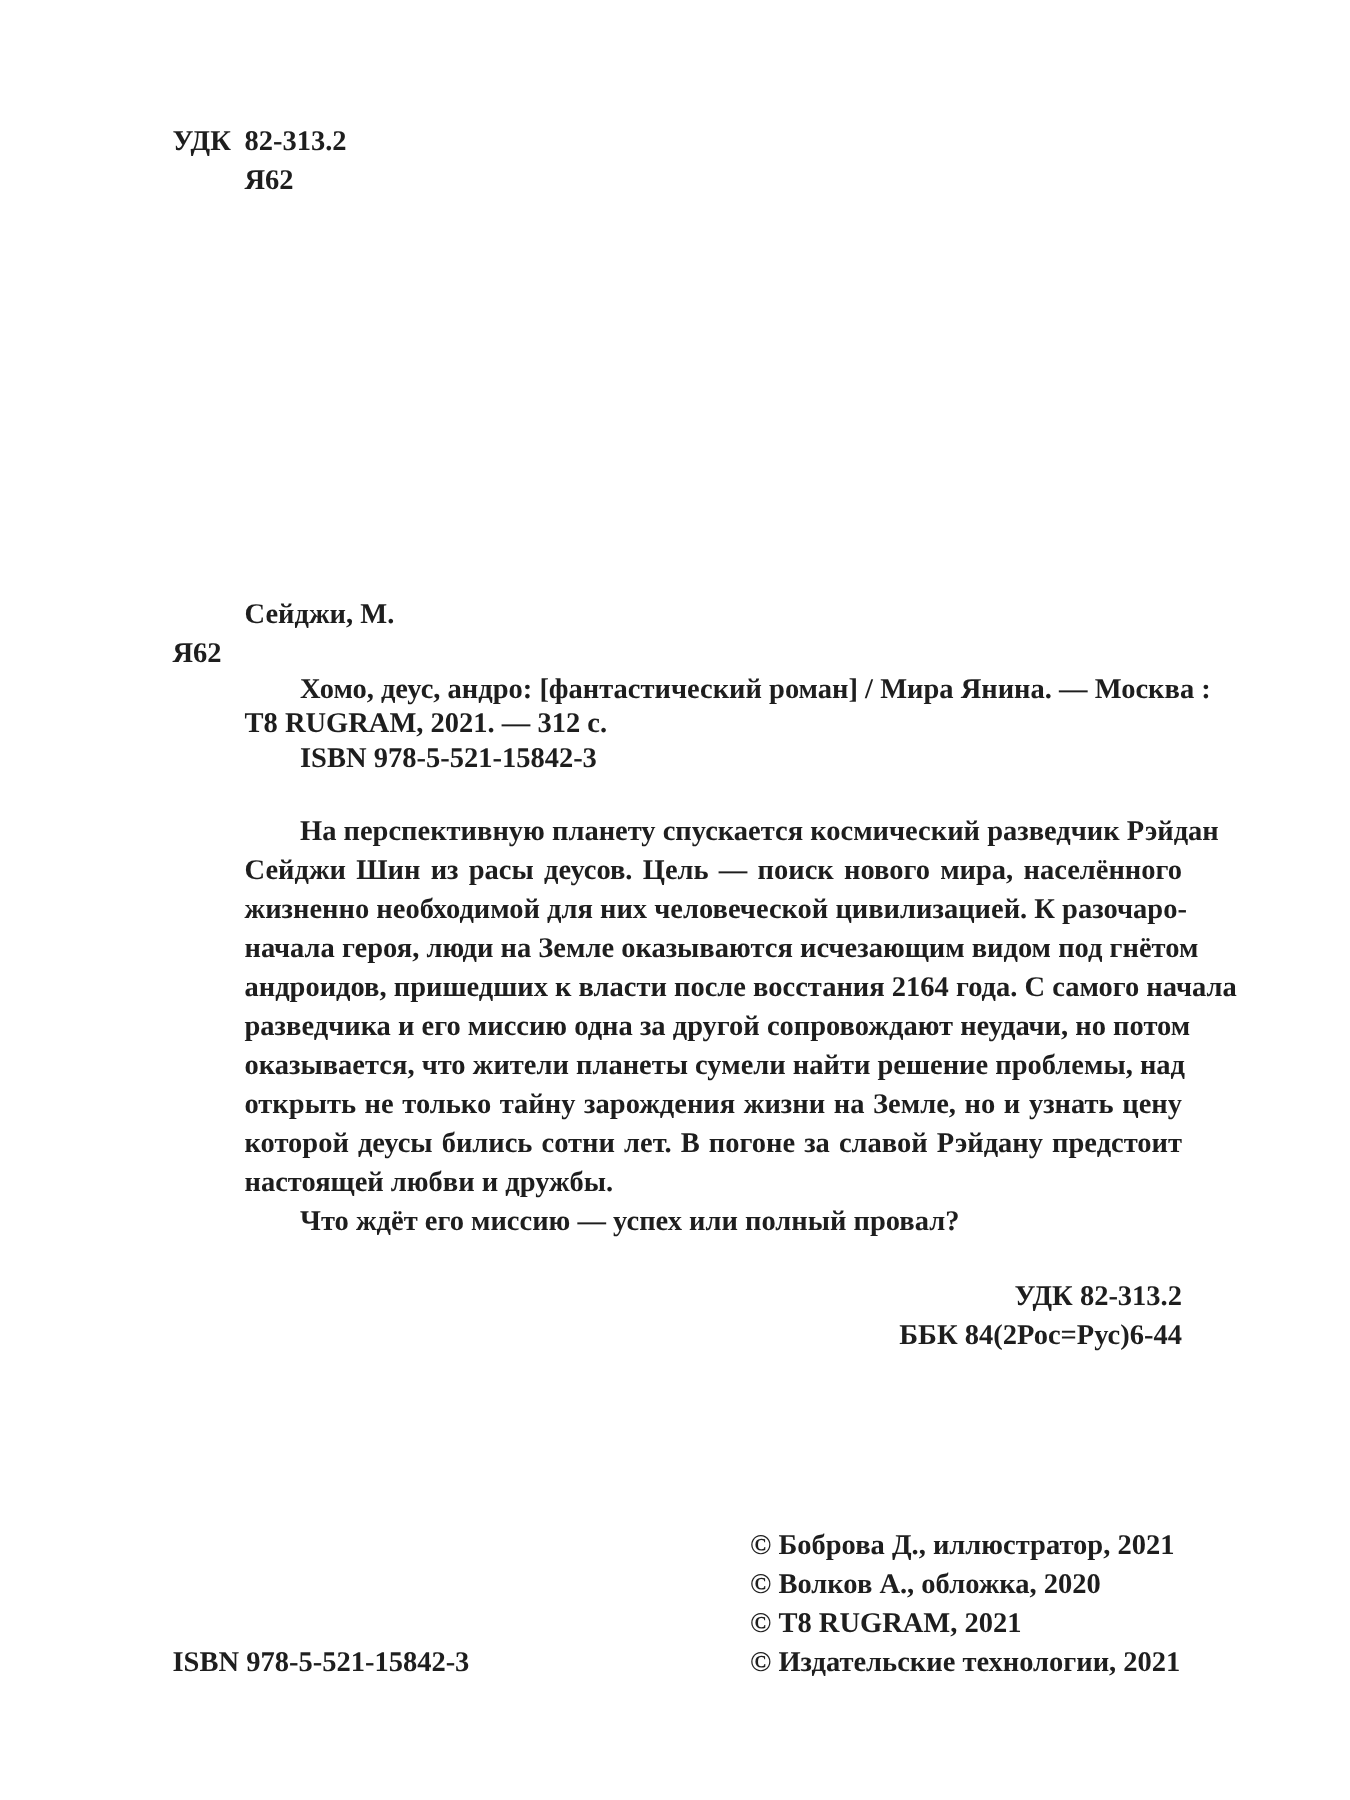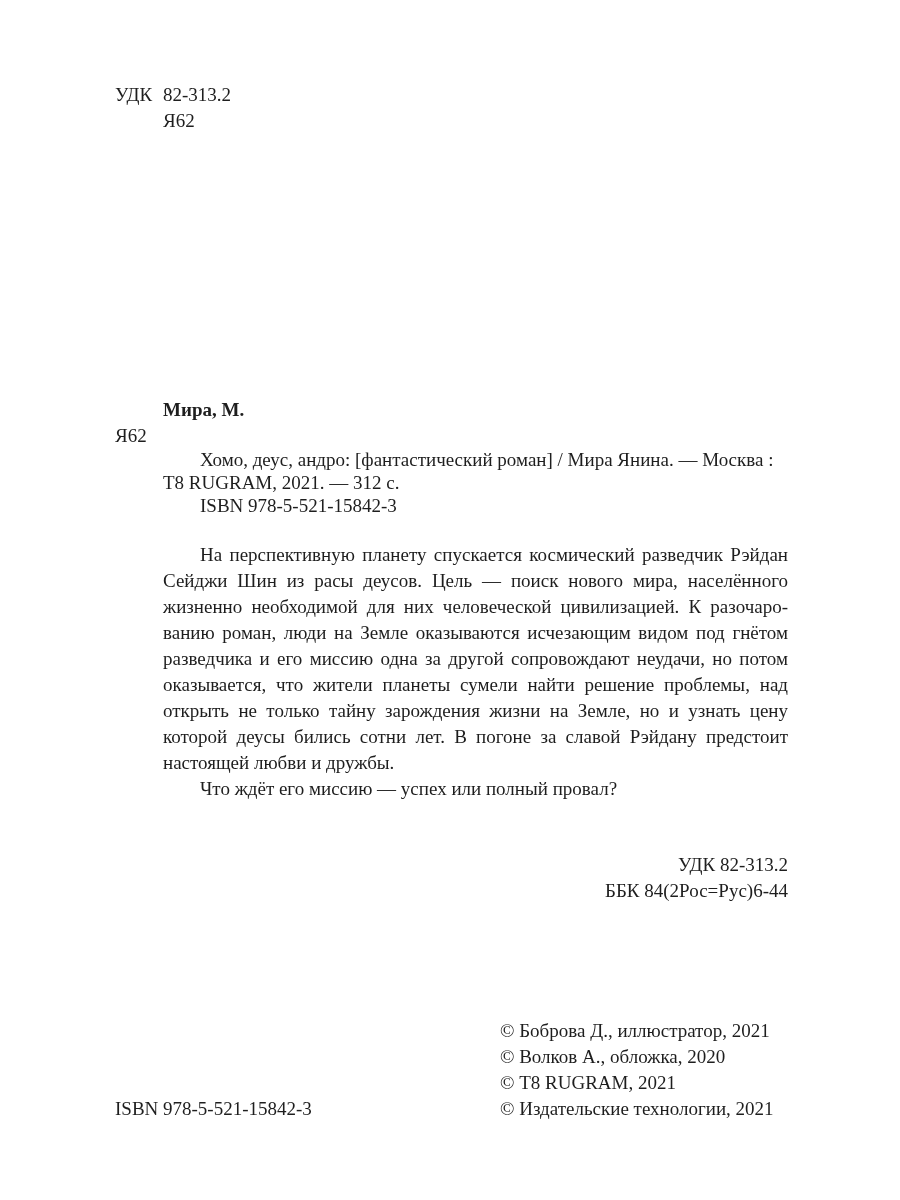--- a/index.html
+++ b/index.html
@@ -1,21 +1,21 @@
 <!DOCTYPE html>
 <html><head>
   <meta charset="utf-8">
   <style>
     html, body { margin: 0; padding: 0; }
     body {
       width: 900px; height: 1200px; background: #ffffff; position: relative;
       font-family: "Liberation Serif", "DejaVu Serif", serif;
       color: #1e1e1e; font-size: 19px; overflow: hidden;
     }
-    .abs { position: absolute; white-space: nowrap; line-height: 26px; }
+    .abs { position: absolute; white-space: nowrap; line-height: 26px; font-weight: bold; }
     .row { height: 26px; line-height: 26px; position: relative; }
     .lbl { position: absolute; left: 0; }
     .val { position: absolute; left: 48px; }
     #top-codes { left: 115px; top: 82px; width: 300px; }
     #author { left: 163px; top: 397px; font-weight: bold; }
     #card-code { left: 115px; top: 423px; }
     #card-line1 { left: 200px; top: 423px; width: 588px; margin-top: 24px; }
     #card-line2 { left: 163px; top: 470px; }
     #isbn-main { left: 200px; top: 493px; }
     #annotation { left: 163px; top: 542px; width: 625px; }
@@ -32,31 +32,32 @@
 <div id="top-codes" class="abs">
   <div class="row">
     <span class="lbl">УДК</span>
     <span class="val">82-313.2</span>
   </div>
   <div class="row">
     <span class="val">Я62</span>
   </div>
 </div>
 
-<div id="author" class="abs">Мира, М.</div>
+<div id="author" class="abs">Сейджи, М.</div>
 <div id="card-code" class="abs">Я62</div>
 <div id="card-line1" class="abs">Хомо, деус, андро: [фантастический роман] / Мира Янина. — Москва :</div>
 <div id="card-line2" class="abs">Т8 RUGRAM, 2021. — 312 с.</div>
 <div id="isbn-main" class="abs">ISBN 978-5-521-15842-3</div>
 
 <div id="annotation" class="abs">
   <div class="line indent">На перспективную планету спускается космический разведчик Рэйдан</div>
   <div class="line">Сейджи Шин из расы деусов. Цель — поиск нового мира, населённого</div>
   <div class="line">жизненно необходимой для них человеческой цивилизацией. К разочаро-</div>
-  <div class="line">ванию роман, люди на Земле оказываются исчезающим видом под гнётом</div>
+  <div class="line">начала героя, люди на Земле оказываются исчезающим видом под гнётом</div>
+  <div class="line">андроидов, пришедших к власти после восстания 2164 года. С самого начала</div>
   <div class="line">разведчика и его миссию одна за другой сопровождают неудачи, но потом</div>
   <div class="line">оказывается, что жители планеты сумели найти решение проблемы, над</div>
   <div class="line">открыть не только тайну зарождения жизни на Земле, но и узнать цену</div>
   <div class="line">которой деусы бились сотни лет. В погоне за славой Рэйдану предстоит</div>
   <div class="line last">настоящей любви и дружбы.</div>
   <div class="line last indent">Что ждёт его миссию — успех или полный провал?</div>
 </div>
 
 <div id="right-codes" class="abs">
   <div>УДК 82-313.2</div>

